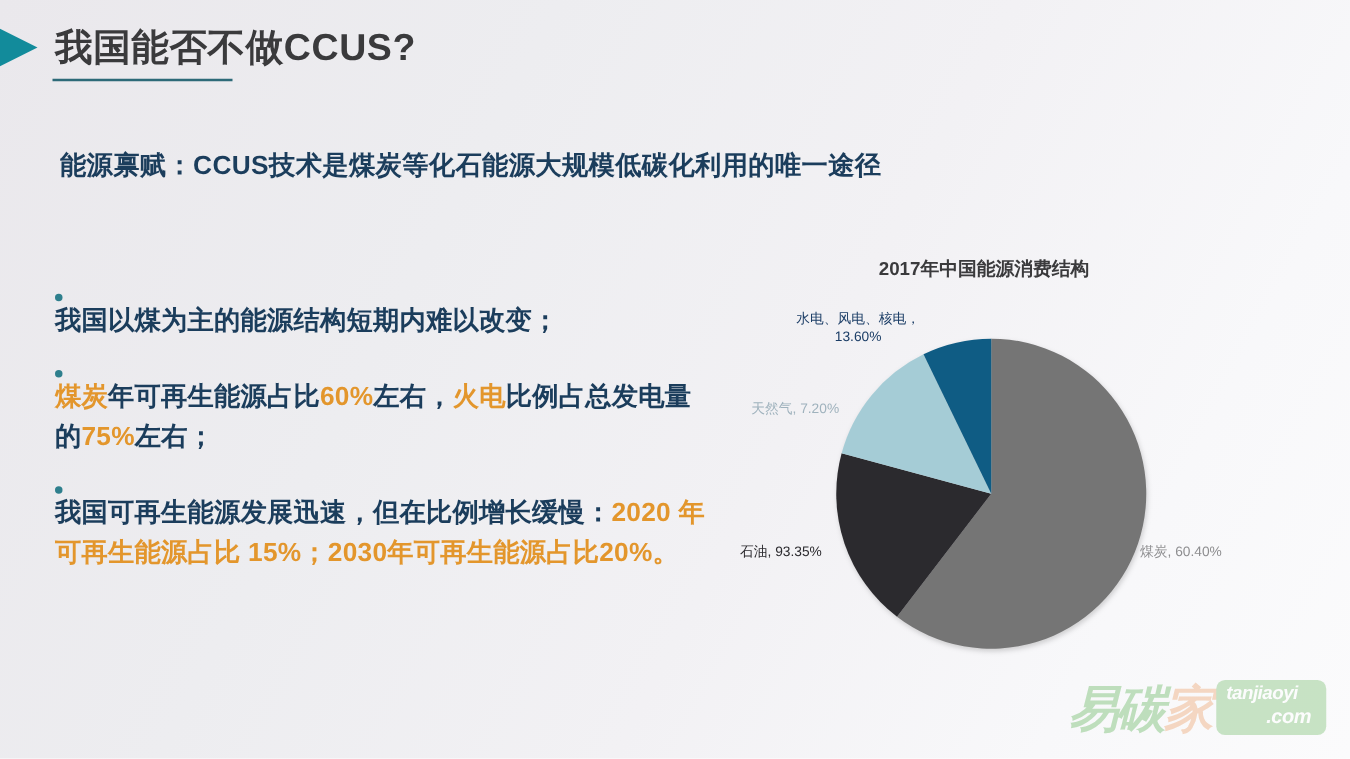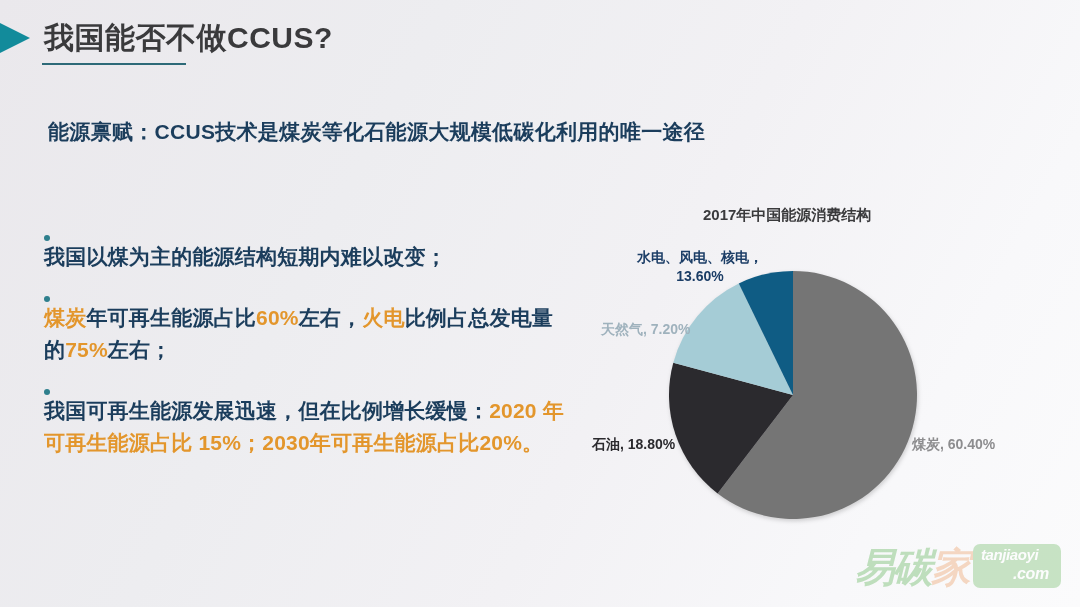--- a/index.html
+++ b/index.html
@@ -113,22 +113,22 @@
     width: 250px;
     height: 250px;
   }
   .pie-wrap svg {
     display: block;
     filter: drop-shadow(1px 2px 2px rgba(0,0,0,0.17));
   }
 
   .pie-label {
     position: absolute;
-    font-size: 14px;
-    font-weight: bold;
+    font-size: 11px;
+    font-weight: normal;
     white-space: pre;
     line-height: 1.35;
   }
   .lbl-hydro {
     left: 637px;
     top: 248px;
     color: #1b3d66;
     text-align: center;
   }
   .lbl-gas {
@@ -241,21 +241,21 @@
         <path d="M 125 125 L 49.62 223.45 A 124 124 0 0 1 5.29 92.66 Z" fill="#2b2a2e"></path>
         <path d="M 125 125 L 5.29 92.66 A 124 124 0 0 1 70.80 13.47 Z" fill="#a5ccd6"></path>
         <path d="M 125 125 L 70.80 13.47 A 124 124 0 0 1 125.00 1.00 Z" fill="#0f5c84"></path>
       </g>
     </svg>
   </div>
 
   <div class="pie-label lbl-hydro">水电、风电、核电，
 13.60%</div>
   <div class="pie-label lbl-gas">天然气, 7.20%</div>
-  <div class="pie-label lbl-oil">石油, 18.80%</div>
+  <div class="pie-label lbl-oil">石油, 93.35%</div>
   <div class="pie-label lbl-coal">煤炭, 60.40%</div>
 
   <div class="watermark">
     <div class="wm-cn"><span>易碳</span><span class="wm-last">家</span></div>
     <div class="wm-badge"></div>
     <div class="wm-badge-top">tanjiaoyi</div>
     <div class="wm-badge-bot">.com</div>
   </div>
 
 </div>

